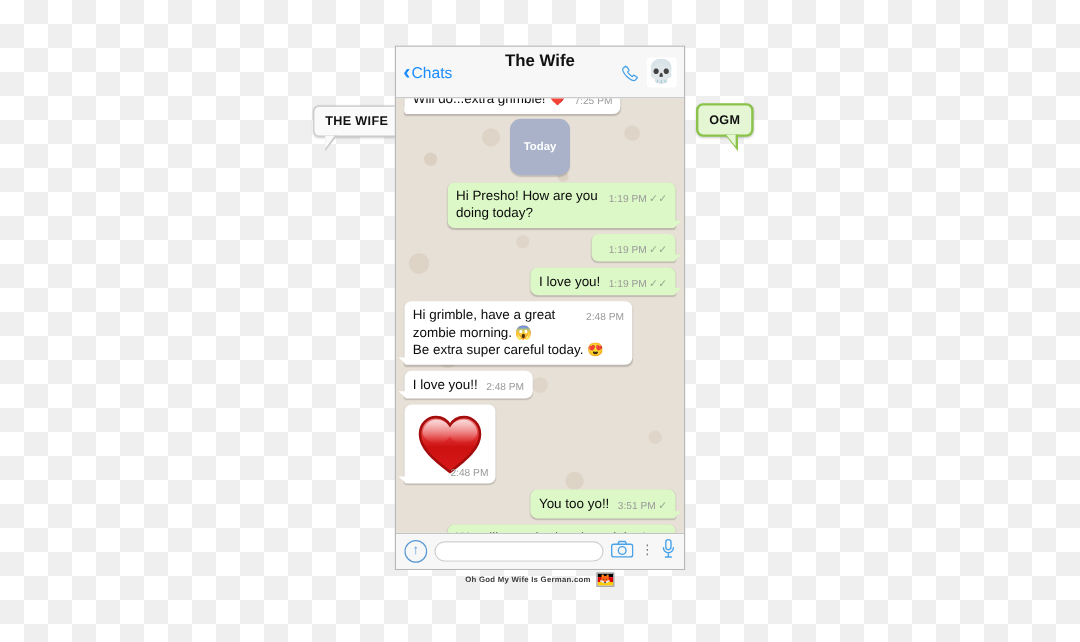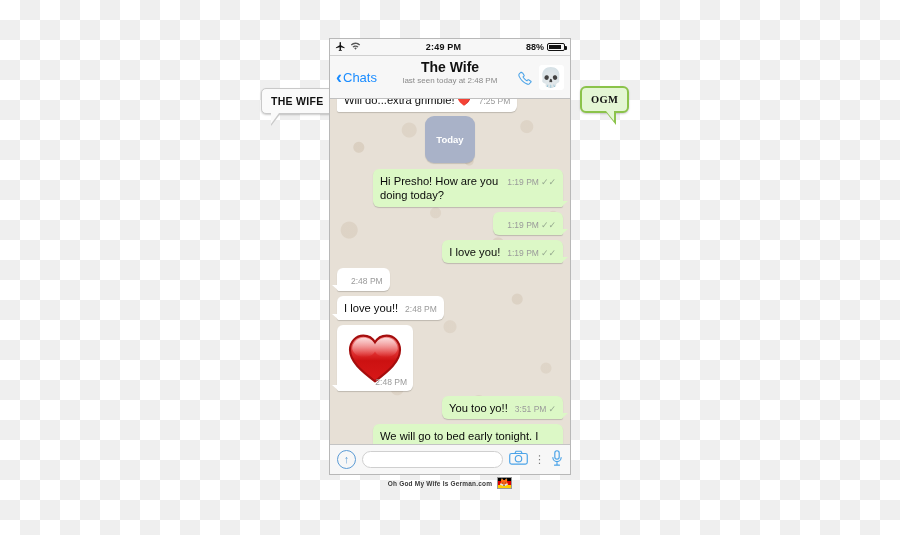--- a/index.html
+++ b/index.html
@@ -280,21 +280,20 @@
     left: 9px; bottom: -11px;
     border-width: 11px 8px 0 0;
     border-color: #fafafa transparent transparent transparent;
   }
   #callout-ogm {
     left: 580px; top: 86px;
     background: #e4f6d4;
     border: 2px solid #8bc34a;
     color: #111;
     border-radius: 6px;
-    font-family: Liberation Serif, serif;
   }
   #callout-ogm .tail {
     position: absolute; right: 11px; bottom: -14px;
     width: 0; height: 0;
     border-style: solid;
     border-width: 14px 0 0 11px;
     border-color: #8bc34a transparent transparent transparent;
   }
   #callout-ogm .tail-in {
     position: absolute; right: 13px; bottom: -10px;
@@ -316,50 +315,28 @@
   </div>
 
   <div class="callout" id="callout-ogm">
     <span>OGM</span>
     <span class="tail"></span>
     <span class="tail-in"></span>
   </div>
 
   <div id="phone">
 
-    <div class="statusbar">
-      <div class="sb-left">
-        <span>
-          <svg width="11" height="11" viewBox="0 0 24 24">
-              <path fill="#111" d="M21 16v-2l-8-5V3.5A1.5 1.5 0 0 0 11.5 2 1.5 1.5 0 0 0 10 3.5V9l-8 5v2l8-2.5V19l-2 1.5V22l3.5-1 3.5 1v-1.5L13 19v-5.5z"></path>
-            </svg>
-        </span>
-        <span>
-          <svg width="11" height="9" viewBox="0 0 24 20">
-              <path fill="#555" d="M12 17l3-3.5a4.6 4.6 0 0 0-6 0zM12 10.5c1.9 0 3.6.7 4.9 1.9l1.8-2.1A10.3 10.3 0 0 0 12 7.6c-2.6 0-5 1-6.7 2.7l1.8 2.1a7.2 7.2 0 0 1 4.9-1.9zM12 4.2c3.3 0 6.3 1.3 8.5 3.4L22.3 5.5A14.7 14.7 0 0 0 12 1.3 14.7 14.7 0 0 0 1.7 5.5l1.8 2.1A12.2 12.2 0 0 1 12 4.2z"></path>
-            </svg>
-        </span>
-      </div>
-      <div class="sb-center">2:49 PM</div>
-      <div class="sb-right">
-        <span>88%</span>
-        <span class="battery">
-            <i></i>
-          </span>
-      </div>
-    </div>
 
     <div class="navbar">
       <div class="nav-back">
         <span class="chev">‹</span>
         <span>Chats</span>
       </div>
       <div class="nav-title-wrap">
         <div class="nav-title">The Wife</div>
-        <div class="nav-sub">last seen today at 2:48 PM</div>
       </div>
       <div class="nav-right">
         <span class="phone-icon">
           <svg width="15" height="15" viewBox="0 0 24 24">
               <path fill="none" stroke="#4aa3e8" stroke-width="1.7" d="M6.6 3.5 3.6 6.2c-.9.9-.8 2.4.1 4.4 1 2.2 2.7 4.6 4.8 6.7s4.5 3.8 6.7 4.8c2 .9 3.5 1 4.4.1l2.7-3c.4-.4.3-1-.2-1.3l-3.6-2.2c-.5-.3-1.1-.2-1.4.2l-1.2 1.4c-1-.5-2.3-1.5-3.5-2.7s-2.2-2.5-2.7-3.5L11.1 9.7c.4-.3.5-.9.2-1.4L9.1 4.7c-.3-.5-.9-.6-1.3-.2z"></path>
             </svg>
         </span>
         <span class="avatar">
           <span>💀</span>
         </span>
@@ -406,20 +383,22 @@
             </span>
             <span class="txt">I love you!</span>
           </div>
         </div>
 
         <div class="row in">
           <div class="bubble in">
             <span class="meta">
               <span>2:48 PM</span>
             </span>
+            <span class="txt" style="white-space: pre-line;">Hi grimble, have a great zombie morning. 😱
+Be extra super careful today. 😍</span>
           </div>
         </div>
 
         <div class="row in">
           <div class="bubble in inline">
             <span class="meta">
               <span>2:48 PM</span>
             </span>
             <span class="txt">I love you!!</span>
           </div>

